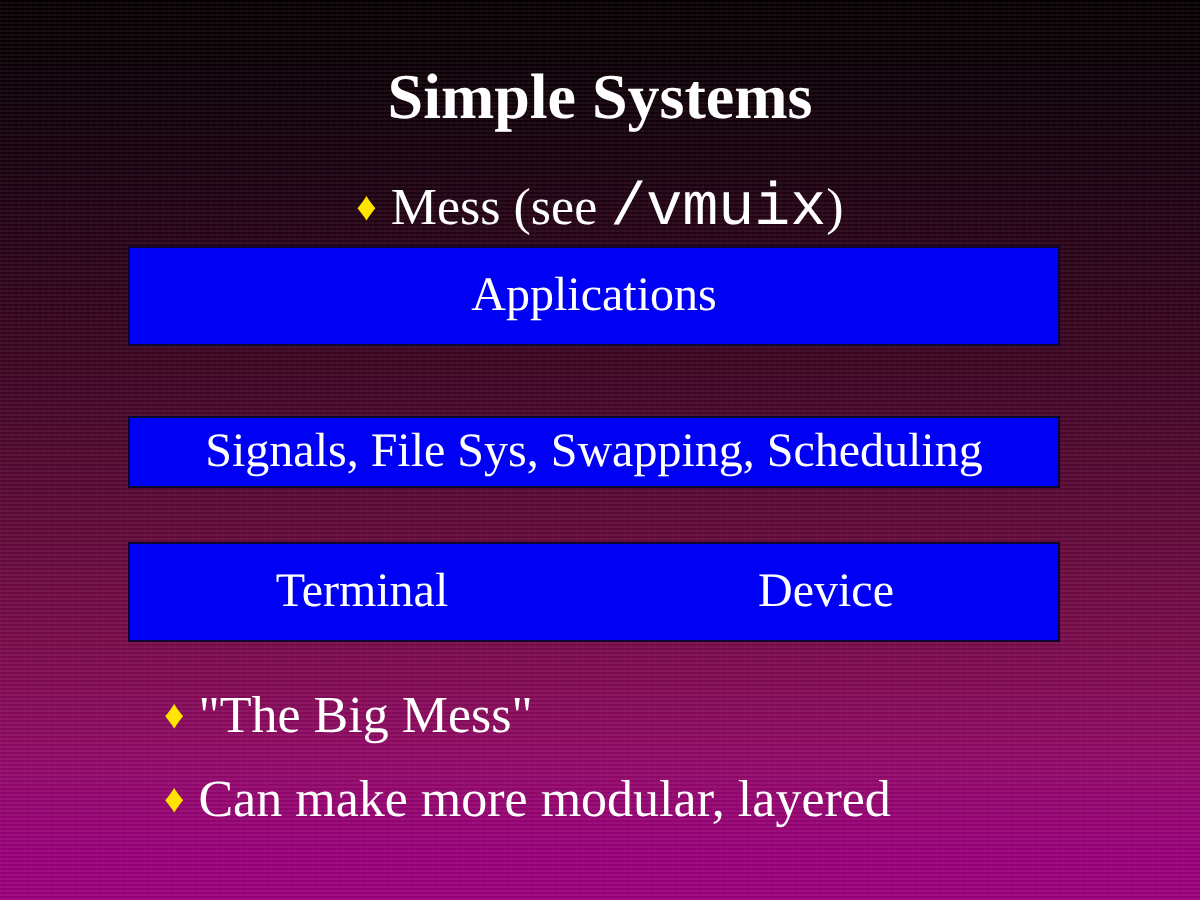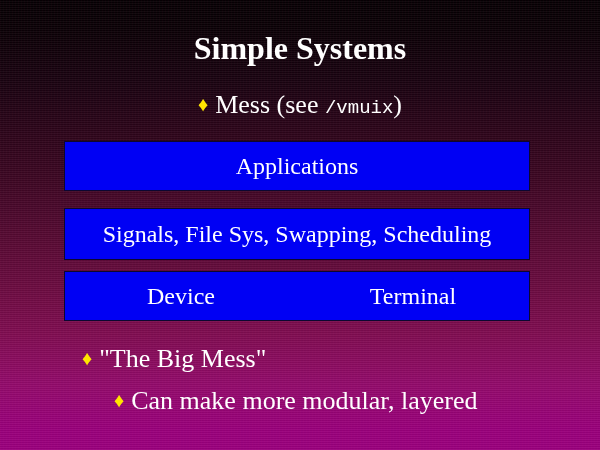--- a/index.html
+++ b/index.html
@@ -62,56 +62,55 @@
     white-space: nowrap;
   }
   .bullet-mark {
     color: #ffe500;
     font-size: 20px;
     vertical-align: 2px;
     margin-right: 7px;
   }
   .mono {
     font-family: "Liberation Mono", "DejaVu Sans Mono", monospace;
-    font-size: 19px;
+    font-size: 30px;
   }
 
   #bullet-unix {
     top: 88px;
     left: 0;
     width: 600px;
     text-align: center;
   }
   #bullet-bigmess {
     top: 342px;
     left: 82px;
   }
   #bullet-modular {
     top: 384px;
     left: 82px;
-    margin-left: 32px;
   }
 
   .layer-box {
     position: absolute;
     left: 64px;
     width: 466px;
     background: #0000f4;
     border: 1px solid #0c0630;
     box-sizing: border-box;
     color: #ffffff;
     display: flex;
     align-items: center;
     justify-content: center;
     font-size: 24px;
     line-height: 28px;
     white-space: nowrap;
   }
-  #box-applications { top: 141px; height: 50px; }
-  #box-kernel       { top: 208px; height: 52px; }
+  #box-applications { top: 123px; height: 50px; }
+  #box-kernel       { top: 208px; height: 36px; }
   #box-drivers      { top: 271px; height: 50px; justify-content: space-around; }
   #box-drivers .cell {
     flex: 1 1 0;
     text-align: center;
   }
 </style>
 </head>
 <body>
 
 <div id="slide">
@@ -126,22 +125,22 @@
 
   <div class="layer-box" id="box-applications">
     <span>Applications</span>
   </div>
 
   <div class="layer-box" id="box-kernel">
     <span>Signals, File Sys, Swapping, Scheduling</span>
   </div>
 
   <div class="layer-box" id="box-drivers">
+    <span class="cell">Terminal</span>
     <span class="cell">Device</span>
-    <span class="cell">Terminal</span>
   </div>
 
   <div class="bullet-line" id="bullet-bigmess">
     <span class="bullet-mark">♦</span><span>"The Big Mess"</span>
   </div>
 
   <div class="bullet-line" id="bullet-modular">
     <span class="bullet-mark">♦</span><span>Can make more modular, layered</span>
   </div>
 

